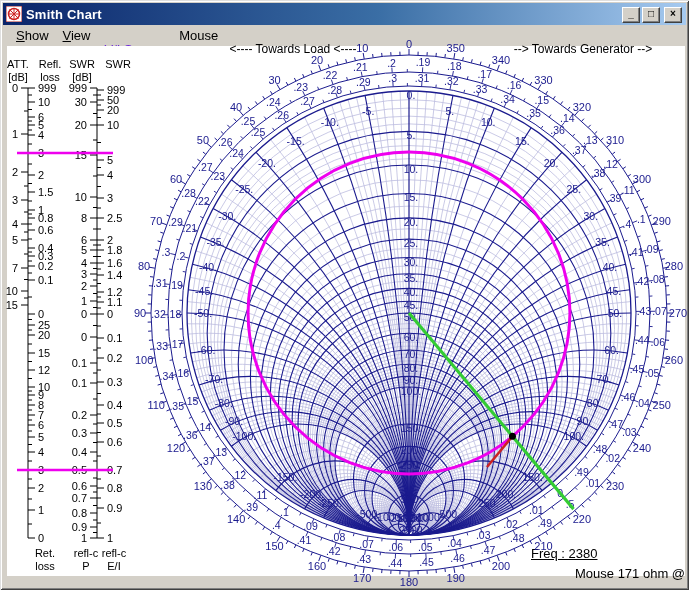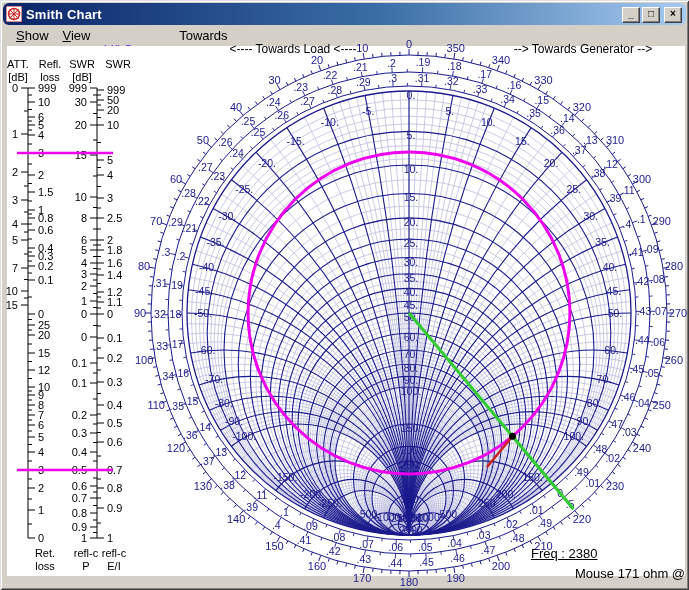--- a/index.html
+++ b/index.html
@@ -2,21 +2,21 @@
 <html><head>
 <meta charset="utf-8">
 <style>
   html,body{margin:0;padding:0;background:#808080;}
   #window{position:relative;width:689px;height:590px;background:#D4D0C8;
     font-family:"Liberation Sans",sans-serif;overflow:hidden;
     box-shadow:inset 1px 1px 0 #dfdfdf, inset -1px -1px 0 #404040,
                inset 2px 2px 0 #ffffff, inset -2px -2px 0 #808080;}
   #titlebar{position:absolute;left:3px;top:3px;right:3px;height:22px;
     background:linear-gradient(90deg,#0A246A 0%,#3A6EA5 55%,#A6CAF0 100%);
-    display:flex;align-items:center;border-radius:6px;}
+    display:flex;align-items:center;}
   #appicon{width:16px;height:16px;margin:0 4px 0 3px;flex:0 0 auto;}
   #title{color:#fff;font-weight:bold;font-size:13px;letter-spacing:0.2px;}
   #winbtns{position:absolute;right:4px;top:4px;display:flex;}
   .wbtn{width:16px;height:14px;background:#D4D0C8;margin-left:2px;
     border:1px solid;border-color:#fff #404040 #404040 #fff;
     box-shadow:inset -1px -1px 0 #808080;
     font-size:10px;line-height:12px;text-align:center;font-weight:bold;color:#000;}
   .wbtn.close{margin-left:4px;}
   #menubar{position:absolute;left:3px;top:25px;right:3px;height:21px;background:#D4D0C8;
     display:flex;align-items:center;padding-left:6px;font-size:13px;color:#000;}
@@ -47,21 +47,21 @@
         <div class="wbtn">_</div>
         <div class="wbtn">□</div>
         <div class="wbtn close">×</div>
       </div>
   </div>
 
   <div id="menubar">
       <div class="menu-item"><span class="u">S</span>how</div>
       <div class="menu-item"><span class="u">V</span>iew</div>
       <div class="menu-item disabled"><span class="u">V</span>/I Source</div>
-      <div class="menu-item">Towards</div>
+      <div class="menu-item">Mouse</div>
     </div>
 
   <div id="client"></div>
 
   <div class="ovl" id="dir-load">&lt;---- Towards Load &lt;----</div>
   <div class="ovl" id="dir-gen">--&gt; Towards Generator --&gt;</div>
   <div class="ovl" id="freq-readout">Freq : 2380</div>
   <div class="ovl" id="mouse-readout">Mouse 171 ohm @ 60.7 °</div>
 
   <svg id="chartsvg" width="689" height="590" viewBox="0 0 689 590">

